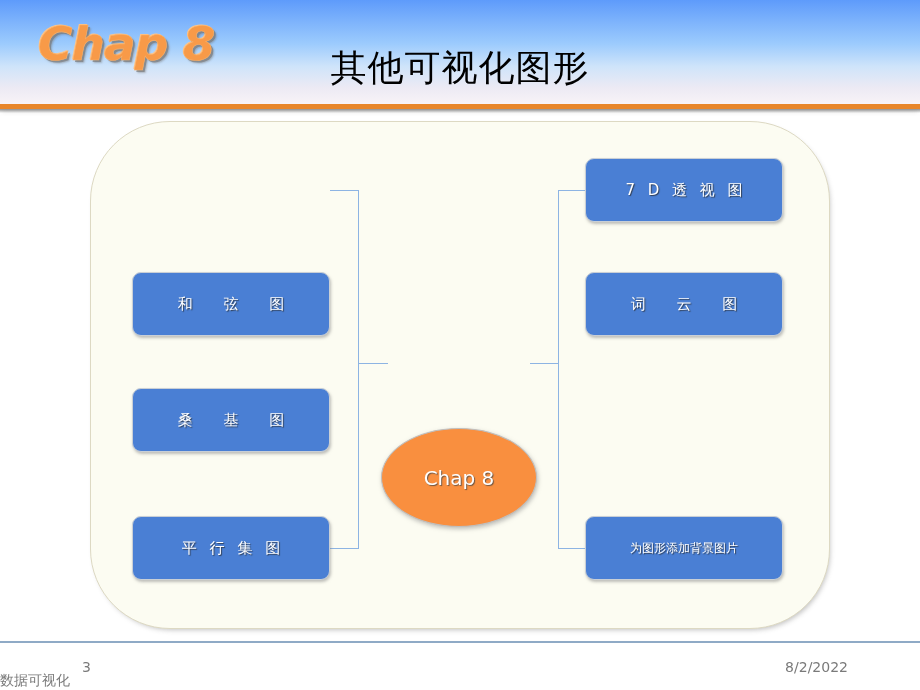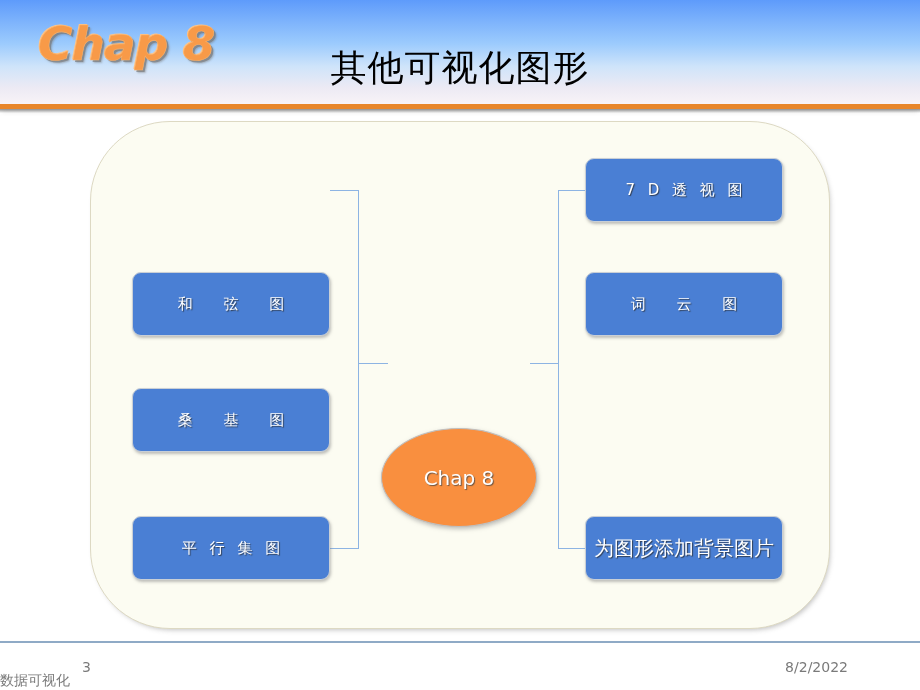--- a/index.html
+++ b/index.html
@@ -142,21 +142,21 @@
     white-space: nowrap;
     font-family: "DejaVu Sans", "Liberation Sans", sans-serif;
   }
   .node-label.tight {
     letter-spacing: 4px;
     text-indent: 4px;
   }
   .node-label.dense {
     letter-spacing: 0px;
     text-indent: 0px;
-    font-size: 20px;
+    font-size: 12px;
   }
 
   
   .center-node {
     position: absolute;
     left: 381px;
     top: 315px;
     width: 156px;
     height: 99px;
     background: #f98f3f;

